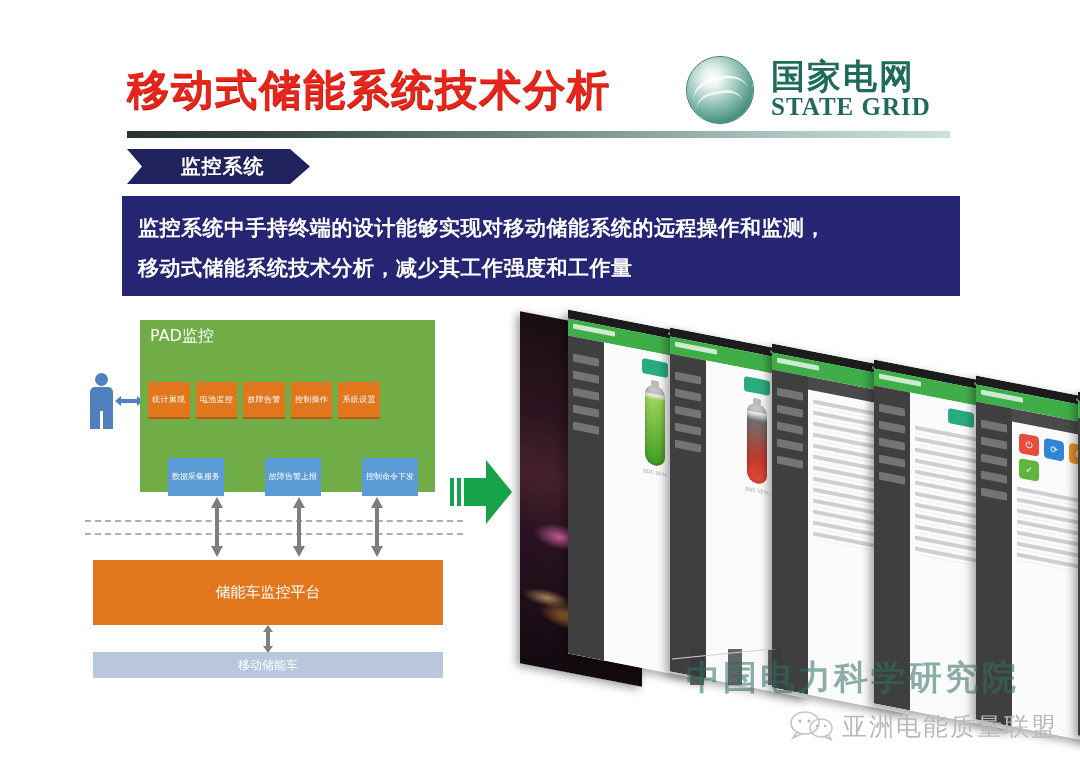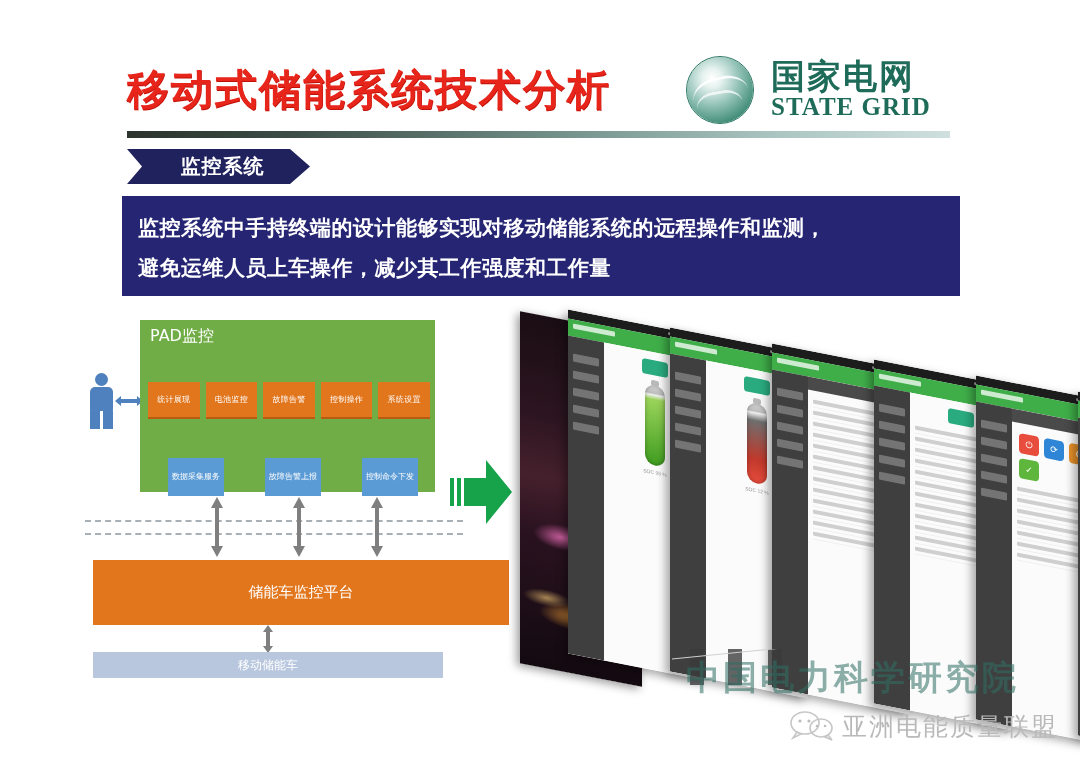--- a/index.html
+++ b/index.html
@@ -96,21 +96,21 @@
 
   #pad-box {
     position:absolute; left:55px; top:5px; width:295px; height:172px;
     background:#70ad47;
   }
   #pad-title {
     position:absolute; left:10px; top:6px;
     color:#ffffff; font-size:16px;
     font-family:"DejaVu Sans","Liberation Sans",sans-serif;
   }
-  .func-row { position:absolute; left:8px; top:62px; width:282px; display:flex; gap:6px; }
+  .func-row { position:absolute; left:8px; top:62px; width:232px; display:flex; gap:6px; }
   .func-cell {
     flex:1; height:37px; background:#e2761d;
     border-bottom:2px solid #b85c12;
     display:flex; align-items:center; justify-content:center;
     color:#ffffff; font-size:8px; letter-spacing:0.3px;
     font-family:"DejaVu Sans","Liberation Sans",sans-serif;
     text-align:center;
   }
   .svc-row { position:absolute; left:28px; top:138px; width:250px; display:flex; justify-content:space-between; }
   .svc-cell {
@@ -134,21 +134,21 @@
     position:absolute; left:0px; width:378px; height:0;
     border-top:2px dashed #a8b0b5;
   }
   #dash-1 { top:205px; }
   #dash-2 { top:218px; }
 
   
   .v-arrow { position:absolute; width:16px; height:60px; }
 
   #platform-bar {
-    position:absolute; left:8px; top:245px; width:416px; height:65px;
+    position:absolute; left:8px; top:245px; width:350px; height:65px;
     background:#e2761d;
     display:flex; align-items:center; justify-content:center;
   }
   #platform-label {
     color:#ffffff; font-size:15px;
     font-family:"DejaVu Sans","Liberation Sans",sans-serif;
   }
   #vehicle-bar {
     position:absolute; left:8px; top:337px; width:350px; height:26px;
     background:#b8c7de;
@@ -243,21 +243,21 @@
   <div id="logo-cn">国家电网</div>
   <div id="logo-en">STATE GRID</div>
 </div>
 
 <div id="section-chevron">
   <span id="section-chevron-label">监控系统</span>
 </div>
 
 <div id="statement-banner">
   <div class="statement-line">监控系统中手持终端的设计能够实现对移动储能系统的远程操作和监测，</div>
-  <div class="statement-line">避免运维人员上车操作，减少其工作强度和工作量</div>
+  <div class="statement-line">移动式储能系统技术分析，减少其工作强度和工作量</div>
 </div>
 
 <div id="diagram">
 
   <div id="actor">
     <div id="actor-head"></div>
     <div id="actor-body"></div>
     <div id="actor-legs"></div>
     <svg id="actor-arrow" viewBox="0 0 28 12">
       <path d="M0 6 L6 1 L6 4 L22 4 L22 1 L28 6 L22 11 L22 8 L6 8 L6 11 Z" fill="#4e81bd"></path>

